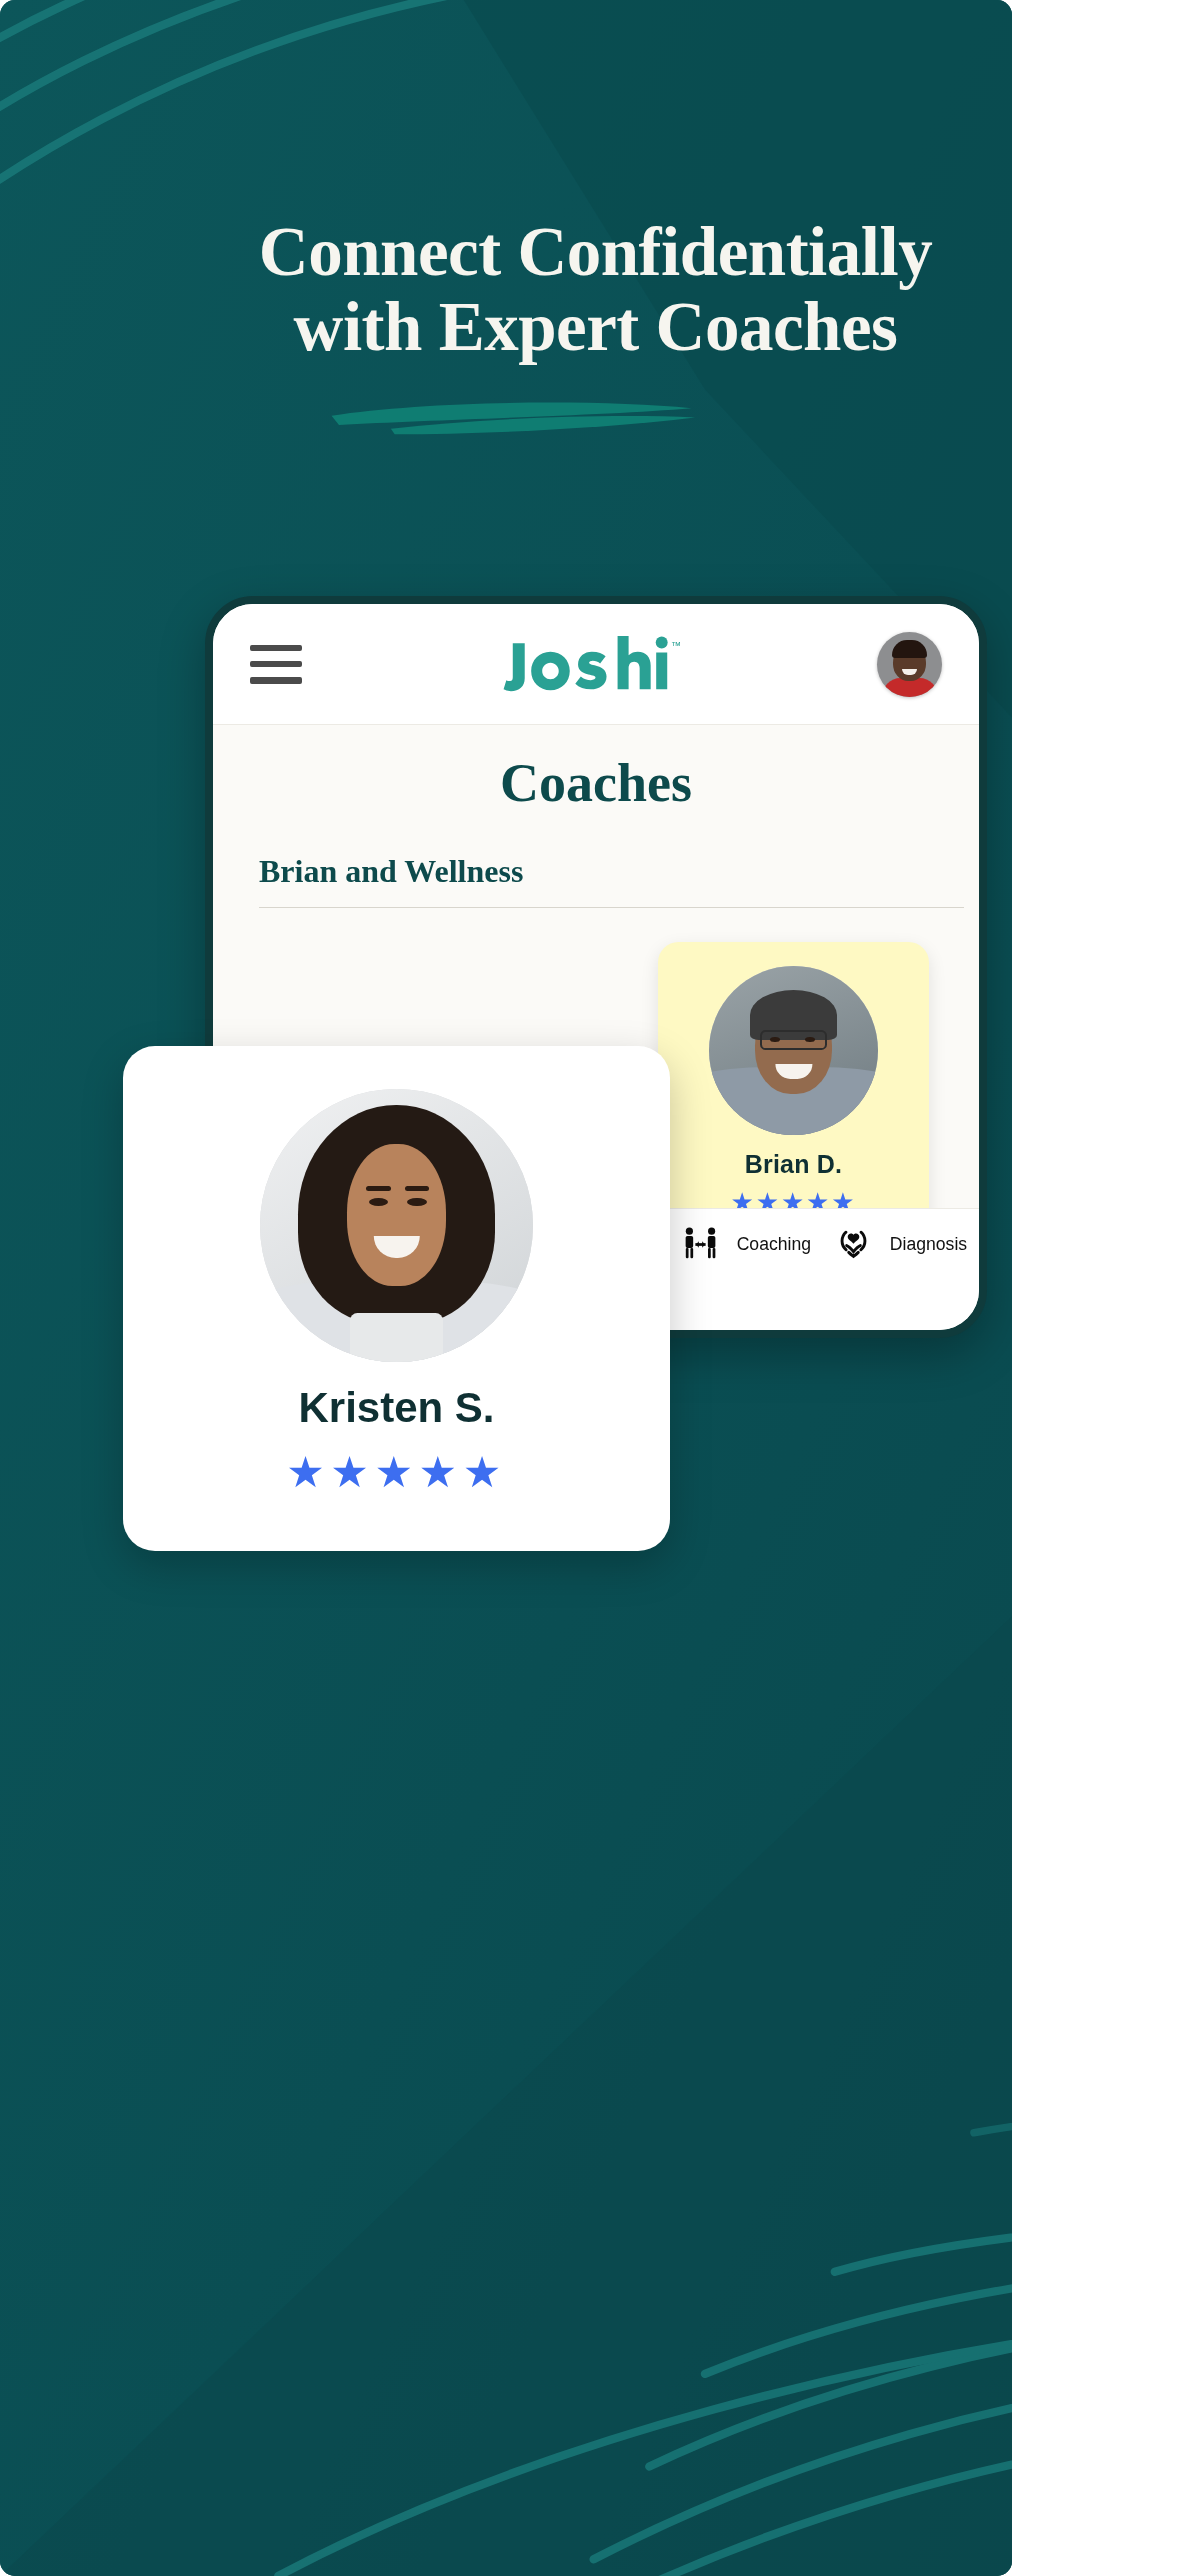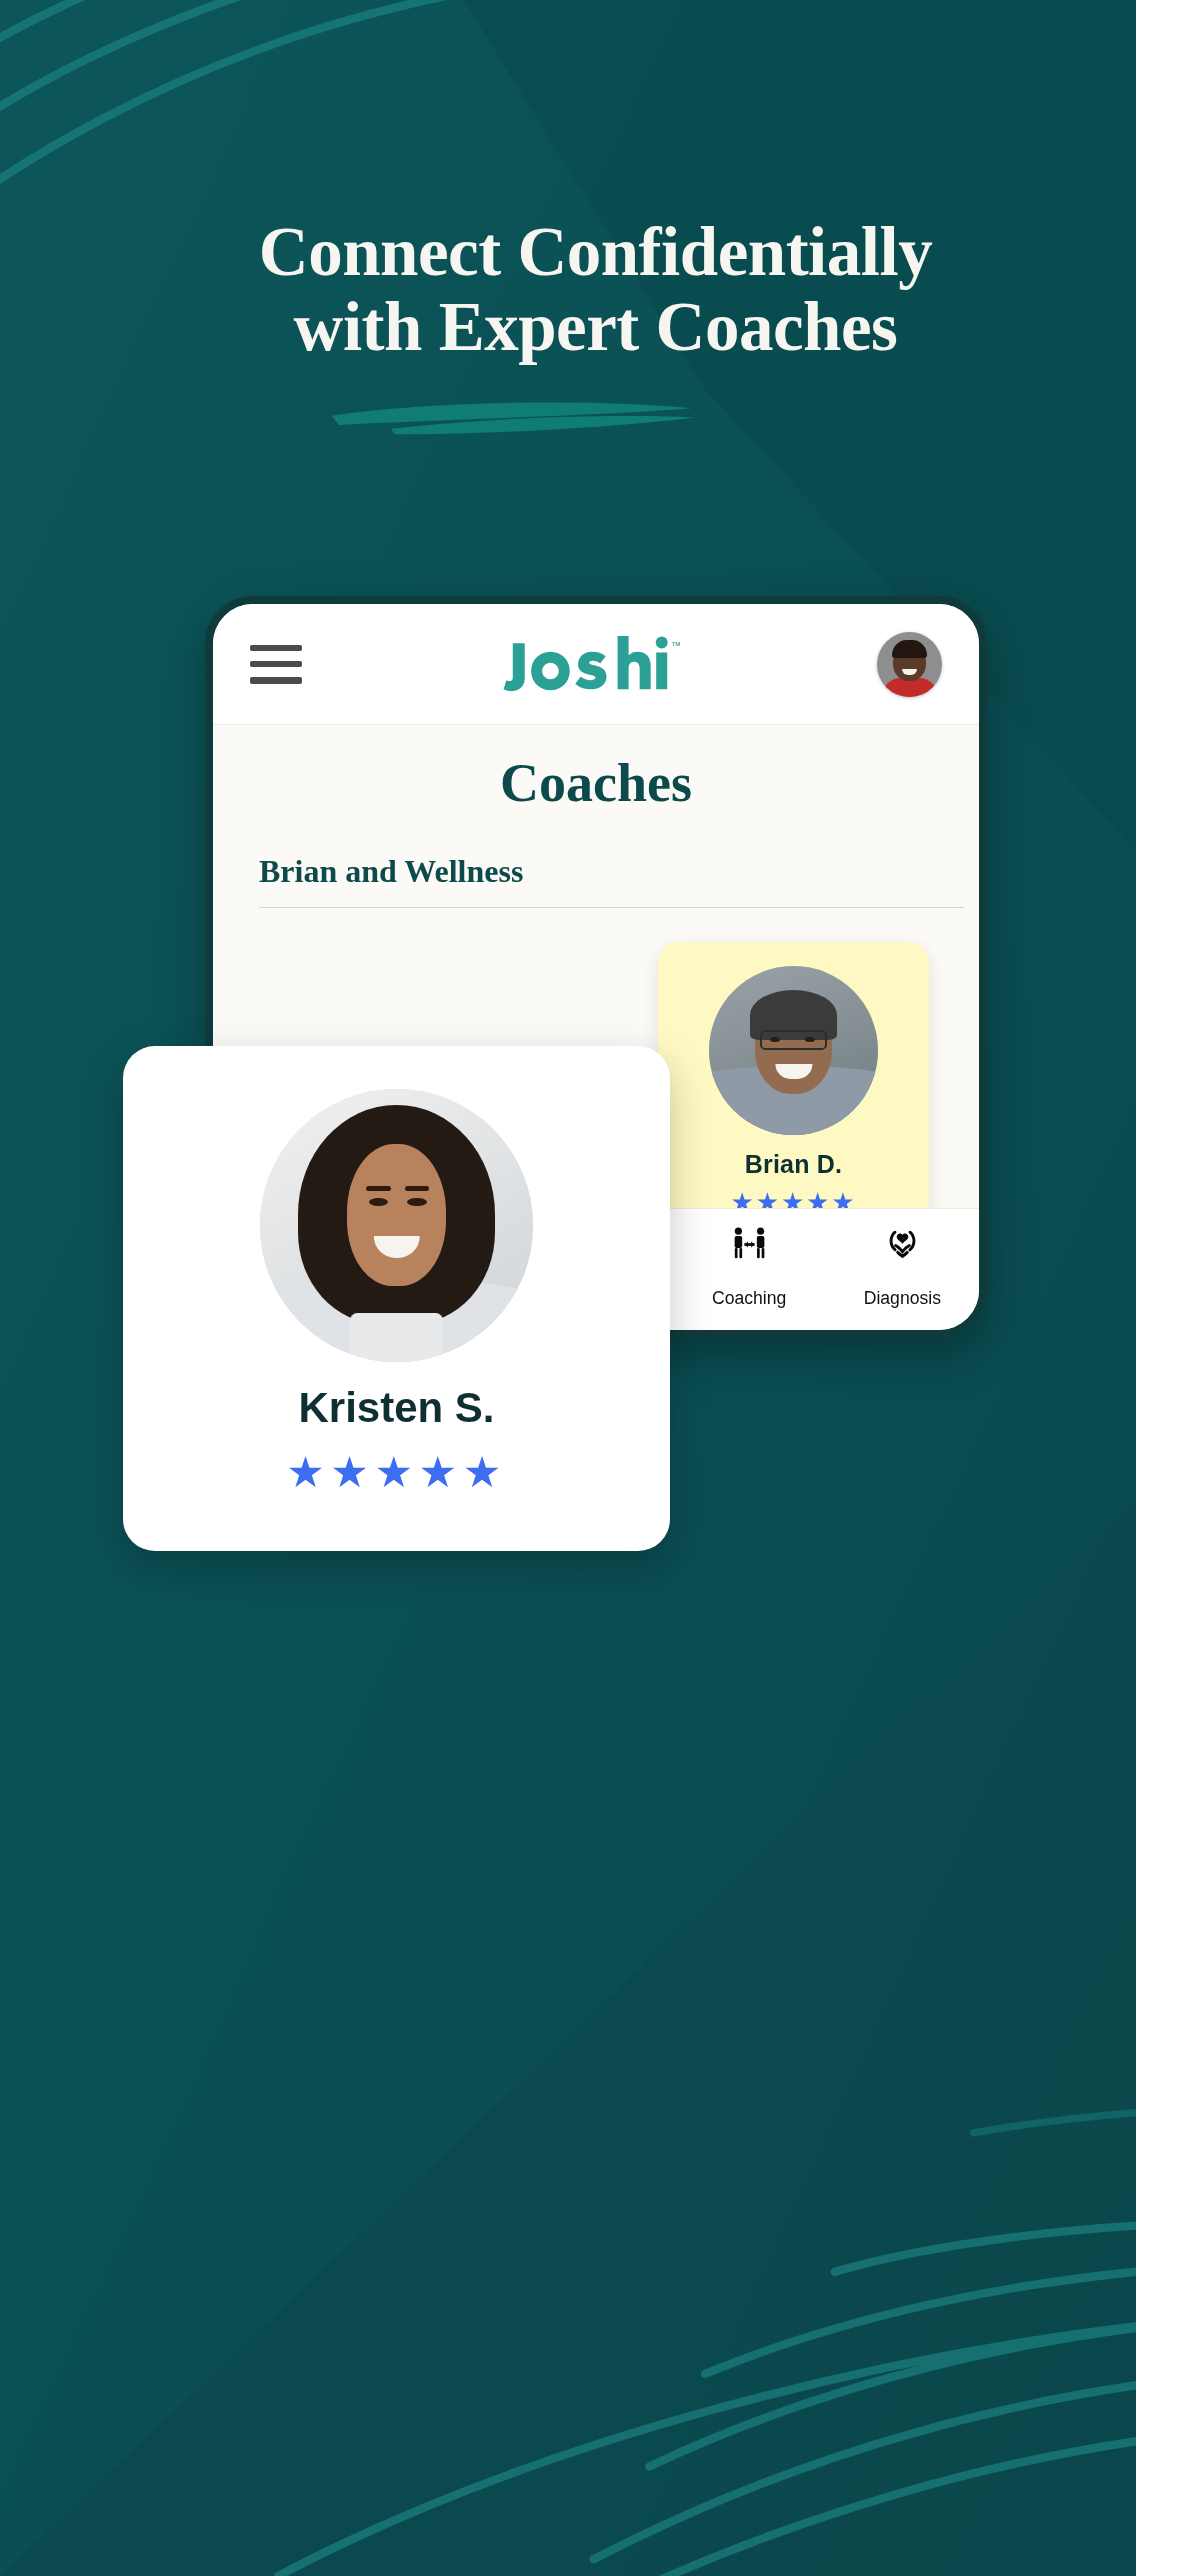--- a/index.html
+++ b/index.html
@@ -3,23 +3,24 @@
 <meta charset="utf-8">
 <style>
   * { box-sizing: border-box; margin: 0; padding: 0; }
   html, body {
     width: 1191px; height: 2576px;
     overflow: hidden;
     font-family: "Liberation Sans", sans-serif;
   }
   #stage {
     position: relative;
-    width: 1136px; height: 2576px;
+    width: 1012px; height: 2576px;
     background: #0b5156;
     overflow: hidden;
+    border-radius: 15px;
   }
   #bg-arcs { position: absolute; inset: 0; width: 1191px; height: 2576px; }
 
   
   .headline-wrap {
     position: absolute;
     top: 215px; left: 0; width: 1191px;
     text-align: center;
     z-index: 5;
   }
@@ -137,21 +138,21 @@
 
   
   .bottom-nav {
     position: absolute; left: 0; bottom: 0; width: 100%;
     height: 122px;
     background: #ffffff;
     display: flex; align-items: flex-start; justify-content: space-around;
     padding-top: 15px;
     border-top: 0.9px solid #eceae4;
   }
-  .nav-item { display: flex; flex-direction: column; align-items: center; gap: 23px; width: 139px; cursor: pointer; }
+  .nav-item { display: flex; flex-direction: row; align-items: center; gap: 16px; width: 139px; cursor: pointer; }
   .nav-item svg { display: block; }
   .nav-label { font-size: 17.6px; color: #111; }
 
   
   .featured-card {
     position: absolute;
     left: 123px; top: 1046px;
     width: 547px;
     background: #ffffff;
     border-radius: 32px;

